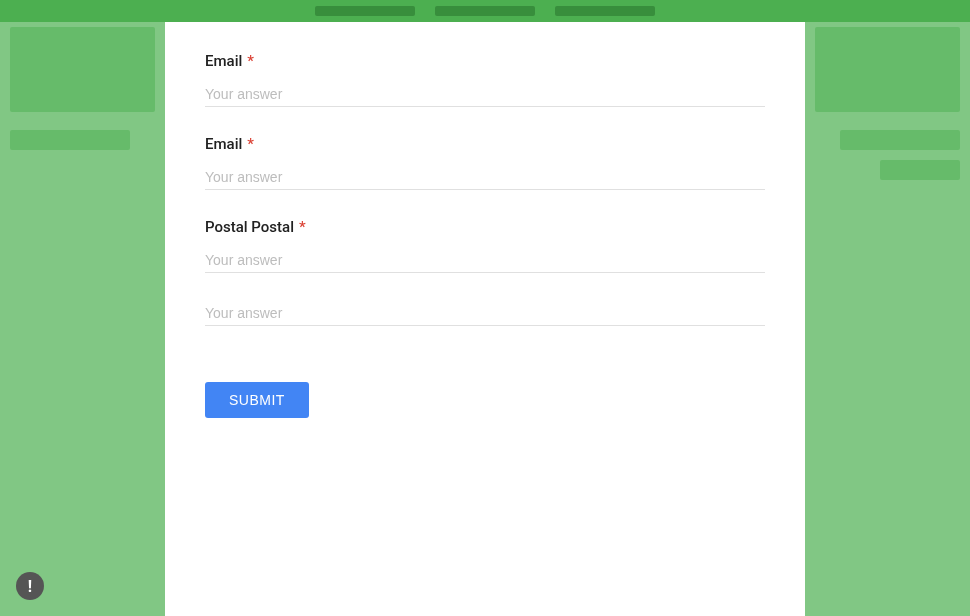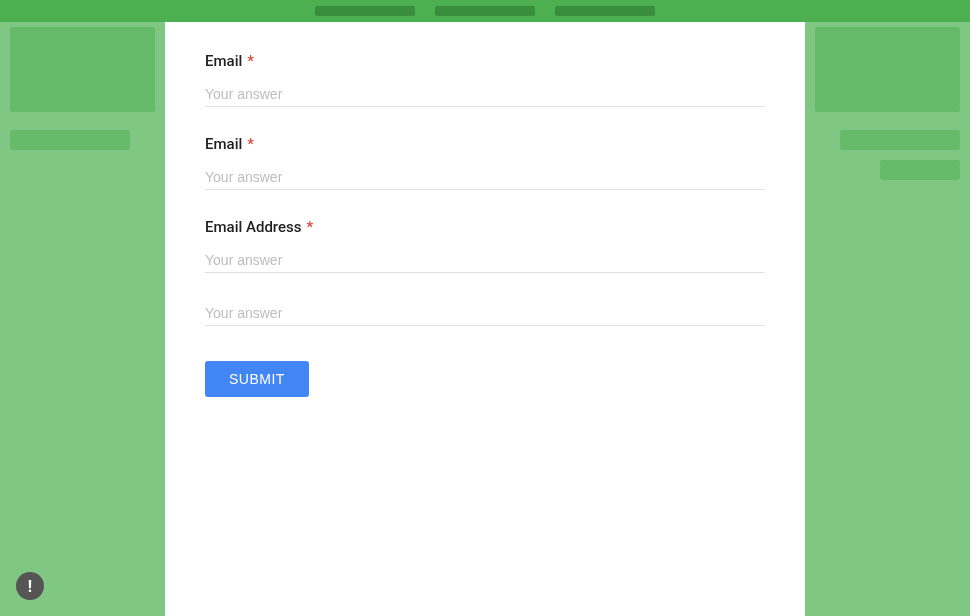--- a/index.html
+++ b/index.html
@@ -98,21 +98,21 @@
       background-color: #4285f4;
       color: #ffffff;
       border: none;
       padding: 10px 24px;
       font-size: 14px;
       font-weight: 500;
       border-radius: 3px;
       cursor: pointer;
       letter-spacing: 0.5px;
       text-transform: uppercase;
-      margin-top: 7px;
+      margin-top: 28px;
     }
 
     .error-icon {
       position: absolute;
       bottom: 16px;
       left: 16px;
       width: 28px;
       height: 28px;
       background-color: #555;
       border-radius: 50%;
@@ -232,21 +232,21 @@
     <div class="field-label">
       <span>Email</span>
       <span class="required-star">*</span>
     </div>
     <input class="field-input" type="text" placeholder="Your answer" style="">
   </div>
 
   
   <div class="form-section">
     <div class="field-label">
-      <span>Email Address</span>
+      <span>Postal Postal</span>
       <span class="required-star">*</span>
     </div>
     <input class="field-input" type="text" placeholder="Your answer" style="">
   </div>
 
   
   <div class="form-section">
     <input class="field-input" type="text" placeholder="Your answer" style="">
   </div>
 

